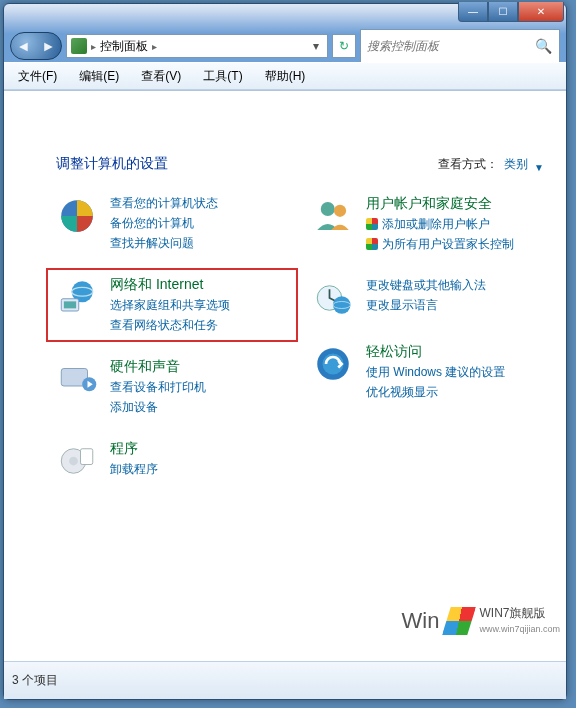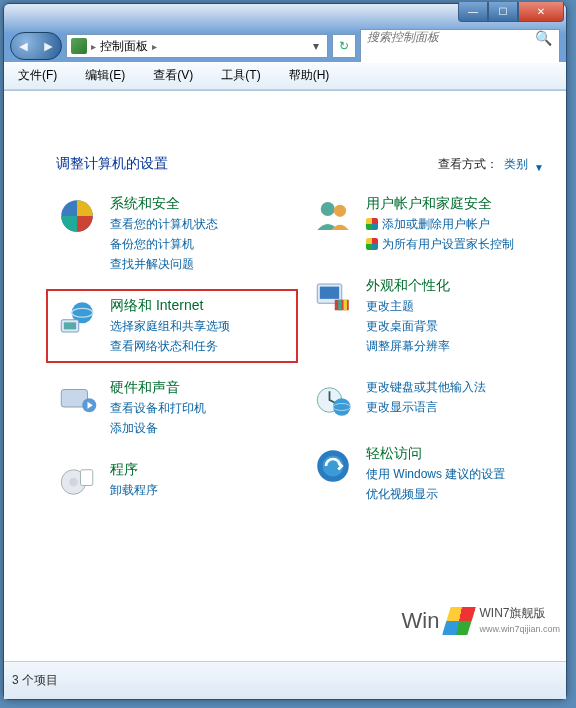--- a/index.html
+++ b/index.html
@@ -75,36 +75,36 @@
 .addr-dd { margin-left:auto; padding:0 4px; color:#555;}
 .refresh-btn {
   width: 24px; height:24px;
   background:#fff; border:1px solid #7a99b8;
   display:flex; align-items:center; justify-content:center;
   color:#2a6;
 }
 .search-box {
   flex:1; height:34px; background:#fff;
   border:1px solid #7a99b8;
-  display:flex; align-items:flex-start;
+  display:flex; align-items:center;
   padding:0 6px;
 }
 .search-box input{
   border:none; outline:none; flex:1; font-size:12px;
   color:#888; font-style:italic;
 }
 .search-icon{color:#3b6ea6; font-size:14px;}
 .menubar {
   height: 28px;
   background: linear-gradient(#f7fbff, #e4eef8);
   border-top:1px solid #fff;
   border-bottom:1px solid #bcd0e6;
-  display:flex; align-items:flex-start;
+  display:flex; align-items:center;
   padding:0 6px;
-  gap:12px;
+  gap:6px;
 }
 .menu-item { padding: 4px 8px; }
 .content-area {
   flex:1;
   background:#fff;
   border-top:1px solid #b0c4da;
   position: relative;
   overflow:auto;
 }
 .content-inner{ padding: 24px 22px 0 52px; }
@@ -235,21 +235,20 @@
           <div class="cat">
             <div class="ico">
               <svg viewBox="0 0 48 48">
                   <circle cx="24" cy="24" r="18" fill="#3b7bc0"></circle>
                   <path d="M24 6 A18 18 0 0 1 42 24 L24 24 Z" fill="#e6b520"></path>
                   <path d="M24 24 L42 24 A18 18 0 0 1 24 42 Z" fill="#c43"></path>
                   <path d="M24 24 L24 42 A18 18 0 0 1 6 24 Z" fill="#2a9"></path>
                 </svg>
             </div>
             <div class="cat-body">
-              <a class="cat-title">系统和安全</a>
               <a class="cat-link">查看您的计算机状态</a>
               <a class="cat-link">备份您的计算机</a>
               <a class="cat-link">查找并解决问题</a>
             </div>
           </div>
 
           <div class="cat highlight">
             <div class="ico">
               <svg viewBox="0 0 48 48">
                   <circle cx="30" cy="18" r="12" fill="#3a9bd6"></circle>
@@ -307,37 +306,20 @@
                   <path d="M22 40 Q32 28 42 40 Z" fill="#e8a64a"></path>
                 </svg>
             </div>
             <div class="cat-body">
               <a class="cat-title">用户帐户和家庭安全</a>
               <a class="cat-link shield">添加或删除用户帐户</a>
               <a class="cat-link shield">为所有用户设置家长控制</a>
             </div>
           </div>
 
-          <div class="cat">
-            <div class="ico">
-              <svg viewBox="0 0 48 48">
-                  <rect x="6" y="8" width="28" height="22" rx="2" fill="#dfe9f5" stroke="#7a99b8"></rect>
-                  <rect x="9" y="11" width="22" height="14" fill="#3a7bc0"></rect>
-                  <rect x="26" y="26" width="16" height="12" fill="#c43"></rect>
-                  <rect x="30" y="26" width="4" height="12" fill="#3a9"></rect>
-                  <rect x="36" y="26" width="4" height="12" fill="#ec3"></rect>
-                </svg>
-            </div>
-            <div class="cat-body">
-              <a class="cat-title">外观和个性化</a>
-              <a class="cat-link">更改主题</a>
-              <a class="cat-link">更改桌面背景</a>
-              <a class="cat-link">调整屏幕分辨率</a>
-            </div>
-          </div>
 
           <div class="cat">
             <div class="ico">
               <svg viewBox="0 0 48 48">
                   <circle cx="20" cy="24" r="14" fill="#e8f2fb" stroke="#6a9"></circle>
                   <path d="M20 14 L20 24 L28 28" stroke="#355" stroke-width="2" fill="none"></path>
                   <circle cx="34" cy="32" r="10" fill="#3a9bd6"></circle>
                   <ellipse cx="34" cy="32" rx="10" ry="4" fill="none" stroke="#bde"></ellipse>
                 </svg>
             </div>

